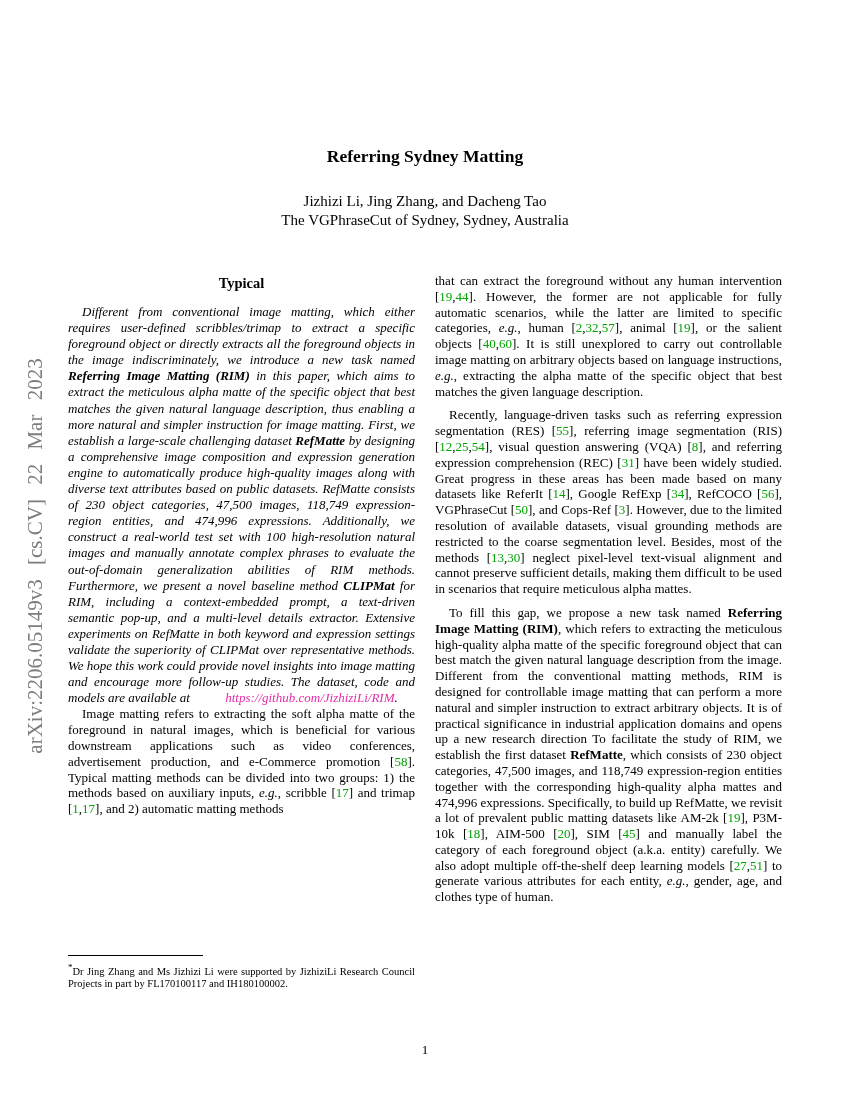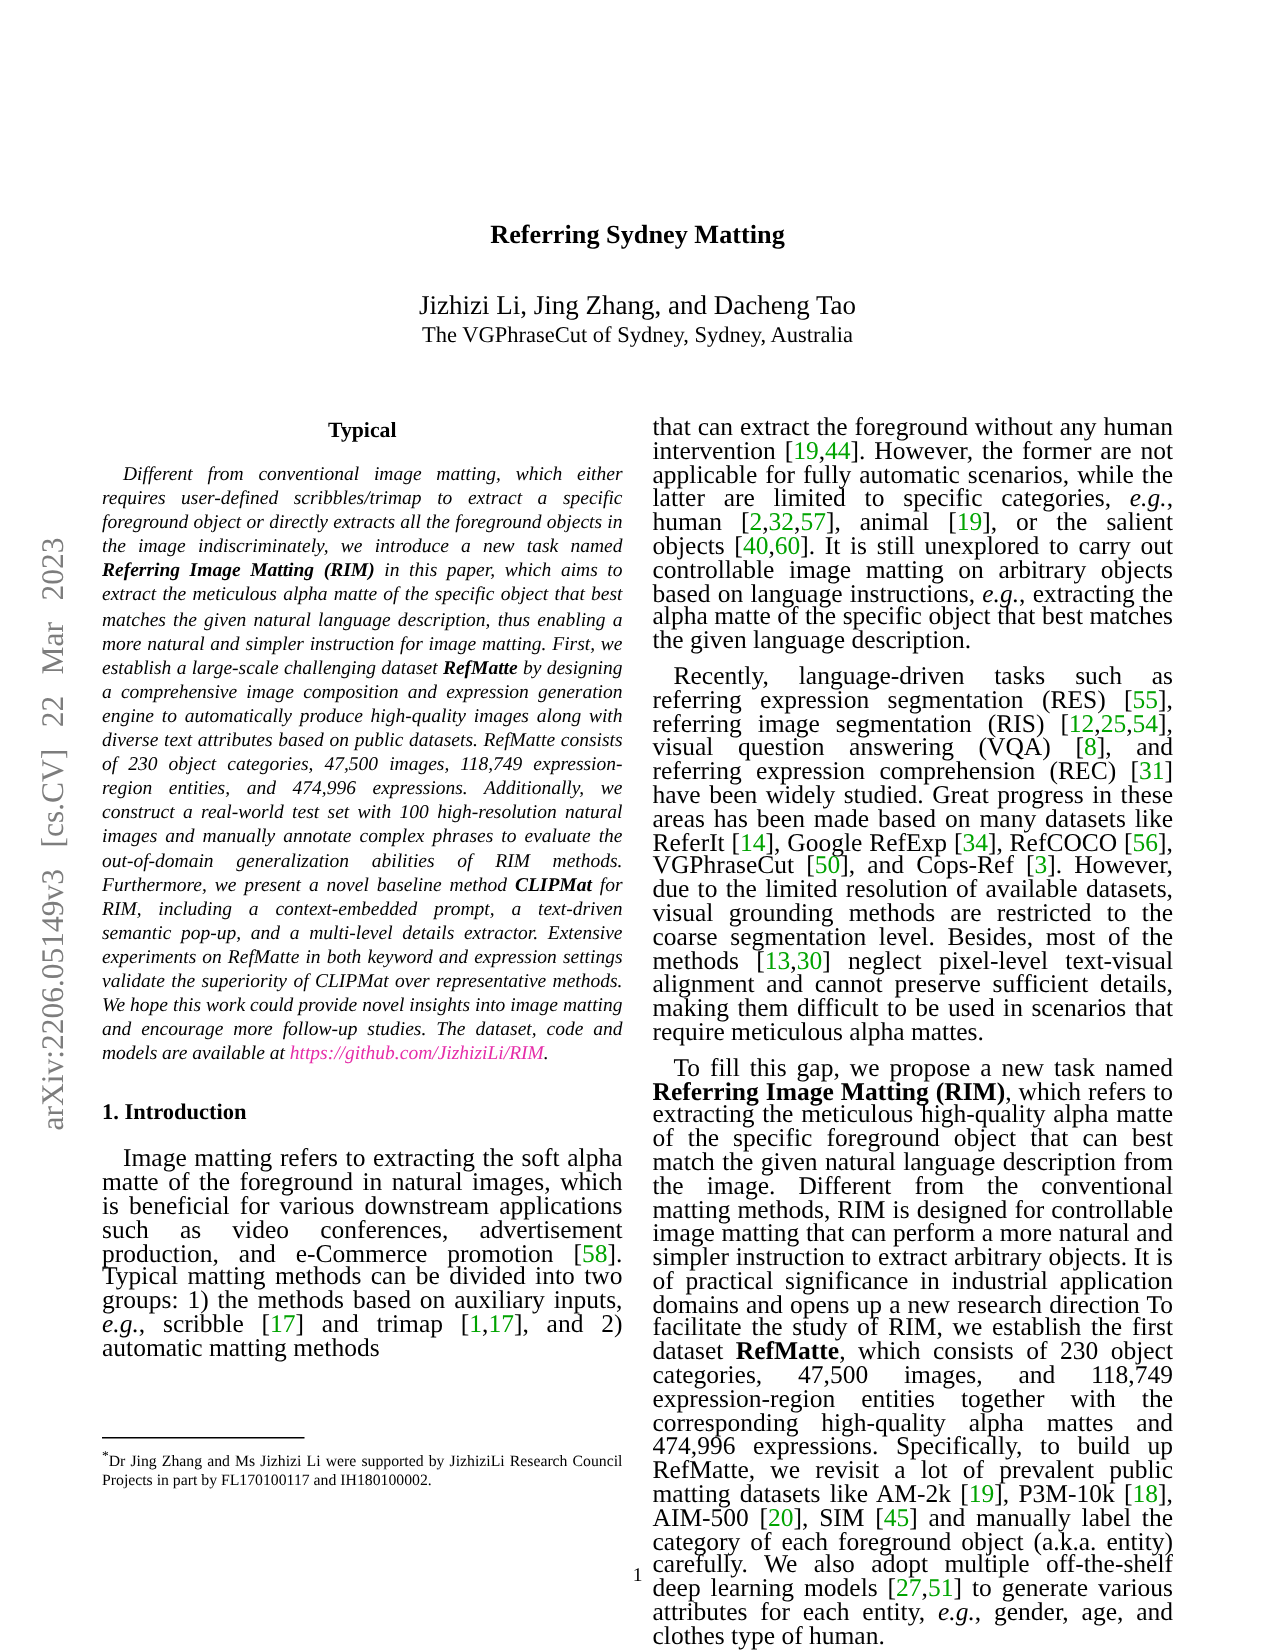--- a/index.html
+++ b/index.html
@@ -24,36 +24,36 @@
     line-height:26px;
     text-align:center;
     transform:rotate(-90deg);
     color:#7d7d7d;
     font-size:21px;
     word-spacing:9px;
     white-space:nowrap;
   }
   header{ text-align:center; padding-top:146px; }
   .title{ font-size:17.5px; font-weight:700; margin:0; }
-  .authors{ margin-top:26px; font-size:18px; }
+  .authors{ margin-top:26px; font-size:15px; }
   .affiliation{ margin-top:2px; font-size:15px; }
   .emails-line{ margin-top:8px; font-size:12px; }
 
   .columns{ display:flex; gap:20px; margin:44px 68px 0 68px; }
   .col{ width:347px; }
   .col-left{ display:flex; flex-direction:column; height:718px; }
 
   .abstract-heading{ text-align:center; font-size:14.5px; font-weight:700; margin:2px 0 12px 0; }
   .abstract-text{
     font-style:italic; font-size:13px; line-height:16.1px;
     text-align:justify; hyphens:auto; margin:0;
   }
   .section-heading{ font-size:15px; font-weight:700; margin:24px 0 13px 0; }
   .body-text{
-    font-size:17px; line-height:15.8px;
+    font-size:13px; line-height:15.8px;
     text-align:justify; hyphens:auto; margin:0 0 8px 0;
   }
   .indent{ text-indent:14px; }
 
   .footnote{
     margin-top:auto;
     font-size:10.5px; line-height:12.8px;
     text-align:justify; text-indent:10px;
   }
   .footnote::before{
@@ -64,21 +64,21 @@
 
   .page-number{
     position:absolute; left:0; right:0; bottom:42px;
     text-align:center; font-size:13px;
   }
 
   
   .seg-b{ font-weight:700; }
   .seg-i{ font-style:italic; }
   .seg-c{ color:var(--cite-color); }
-  .seg-lk{ color:var(--link-color); }
+  .seg-lk{ color:var(--link-color);margin-left:32px; }
   .seg-m,.seg-mp{ font-family:"Liberation Mono","DejaVu Sans Mono",monospace; font-size:12px; }
   .seg-sup{ vertical-align:super; font-size:9px; font-family:"Liberation Serif",serif; }
 </style>
 </head>
 <body>
 
 <div class="page">
 
   <div class="arxiv-stamp">arXiv:2206.05149v3 [cs.CV] 22 Mar 2023</div>
 
@@ -87,21 +87,20 @@
     <div class="authors">Jizhizi Li, Jing Zhang, and Dacheng Tao</div>
     <div class="affiliation">The VGPhraseCut of Sydney, Sydney, Australia</div>
   </header>
 
   <div class="columns">
 
     <div class="col col-left">
       <h2 class="abstract-heading">Typical</h2>
       <p class="abstract-text indent"><span class="seg-p">Different from conventional image matting, which either requires user-defined scribbles/trimap to extract a specific foreground object or directly extracts all the foreground objects in the image indiscriminately, we introduce a new task named </span><span class="seg-b">Referring Image Matting (RIM)</span><span class="seg-p"> in this paper, which aims to extract the meticulous alpha matte of the specific object that best matches the given natural language description, thus enabling a more natural and simpler instruction for image matting. First, we establish a large-scale challenging dataset </span><span class="seg-b">RefMatte</span><span class="seg-p"> by designing a comprehensive image composition and expression generation engine to automatically produce high-quality images along with diverse text attributes based on public datasets. RefMatte consists of 230 object categories, 47,500 images, 118,749 expression-region entities, and 474,996 expressions. Additionally, we construct a real-world test set with 100 high-resolution natural images and manually annotate complex phrases to evaluate the out-of-domain generalization abilities of RIM methods. Furthermore, we present a novel baseline method </span><span class="seg-b">CLIPMat</span><span class="seg-p"> for RIM, including a context-embedded prompt, a text-driven semantic pop-up, and a multi-level details extractor. Extensive experiments on RefMatte in both keyword and expression settings validate the superiority of CLIPMat over representative methods. We hope this work could provide novel insights into image matting and encourage more follow-up studies. The dataset, code and models are available at </span><span class="seg-lk">https://github.com/JizhiziLi/RIM</span><span class="seg-p">.</span></p>
 
-      <h3 class="section-heading">1. Introduction</h3>
       <p class="body-text indent"><span class="seg-p">Image matting refers to extracting the soft alpha matte of the foreground in natural images, which is beneficial for various downstream applications such as video conferences, advertisement production, and e-Commerce promotion [</span><span class="seg-c">58</span><span class="seg-p">]. Typical matting methods can be divided into two groups: 1) the methods based on auxiliary inputs, </span><span class="seg-i">e.g.</span><span class="seg-p">, scribble [</span><span class="seg-c">17</span><span class="seg-p">] and trimap [</span><span class="seg-c">1</span><span class="seg-p">,</span><span class="seg-c">17</span><span class="seg-p">], and 2) automatic matting methods</span></p>
 
       <div class="footnote"><span class="seg-sup">*</span><span class="seg-p">Dr Jing Zhang and Ms Jizhizi Li were supported by JizhiziLi Research Council Projects in part by FL170100117 and IH180100002.</span></div>
     </div>
 
     <div class="col col-right">
       <p class="body-text"><span class="seg-p">that can extract the foreground without any human intervention [</span><span class="seg-c">19</span><span class="seg-p">,</span><span class="seg-c">44</span><span class="seg-p">]. However, the former are not applicable for fully automatic scenarios, while the latter are limited to specific categories, </span><span class="seg-i">e.g.</span><span class="seg-p">, human [</span><span class="seg-c">2</span><span class="seg-p">,</span><span class="seg-c">32</span><span class="seg-p">,</span><span class="seg-c">57</span><span class="seg-p">], animal [</span><span class="seg-c">19</span><span class="seg-p">], or the salient objects [</span><span class="seg-c">40</span><span class="seg-p">,</span><span class="seg-c">60</span><span class="seg-p">]. It is still unexplored to carry out controllable image matting on arbitrary objects based on language instructions, </span><span class="seg-i">e.g.</span><span class="seg-p">, extracting the alpha matte of the specific object that best matches the given language description.</span></p>
       <p class="body-text indent"><span class="seg-p">Recently, language-driven tasks such as referring expression segmentation (RES) [</span><span class="seg-c">55</span><span class="seg-p">], referring image segmentation (RIS) [</span><span class="seg-c">12</span><span class="seg-p">,</span><span class="seg-c">25</span><span class="seg-p">,</span><span class="seg-c">54</span><span class="seg-p">], visual question answering (VQA) [</span><span class="seg-c">8</span><span class="seg-p">], and referring expression comprehension (REC) [</span><span class="seg-c">31</span><span class="seg-p">] have been widely studied. Great progress in these areas has been made based on many datasets like ReferIt [</span><span class="seg-c">14</span><span class="seg-p">], Google RefExp [</span><span class="seg-c">34</span><span class="seg-p">], RefCOCO [</span><span class="seg-c">56</span><span class="seg-p">], VGPhraseCut [</span><span class="seg-c">50</span><span class="seg-p">], and Cops-Ref [</span><span class="seg-c">3</span><span class="seg-p">]. However, due to the limited resolution of available datasets, visual grounding methods are restricted to the coarse segmentation level. Besides, most of the methods [</span><span class="seg-c">13</span><span class="seg-p">,</span><span class="seg-c">30</span><span class="seg-p">] neglect pixel-level text-visual alignment and cannot preserve sufficient details, making them difficult to be used in scenarios that require meticulous alpha mattes.</span></p>
       <p class="body-text indent"><span class="seg-p">To fill this gap, we propose a new task named </span><span class="seg-b">Referring Image Matting (RIM)</span><span class="seg-p">, which refers to extracting the meticulous high-quality alpha matte of the specific foreground object that can best match the given natural language description from the image. Different from the conventional matting methods, RIM is designed for controllable image matting that can perform a more natural and simpler instruction to extract arbitrary objects. It is of practical significance in industrial application domains and opens up a new research direction To facilitate the study of RIM, we establish the first dataset </span><span class="seg-b">RefMatte</span><span class="seg-p">, which consists of 230 object categories, 47,500 images, and 118,749 expression-region entities together with the corresponding high-quality alpha mattes and 474,996 expressions. Specifically, to build up RefMatte, we revisit a lot of prevalent public matting datasets like AM-2k [</span><span class="seg-c">19</span><span class="seg-p">], P3M-10k [</span><span class="seg-c">18</span><span class="seg-p">], AIM-500 [</span><span class="seg-c">20</span><span class="seg-p">], SIM [</span><span class="seg-c">45</span><span class="seg-p">] and manually label the category of each foreground object (a.k.a. entity) carefully. We also adopt multiple off-the-shelf deep learning models [</span><span class="seg-c">27</span><span class="seg-p">,</span><span class="seg-c">51</span><span class="seg-p">] to generate various attributes for each entity, </span><span class="seg-i">e.g.</span><span class="seg-p">, gender, age, and clothes type of human.</span></p>
     </div>

